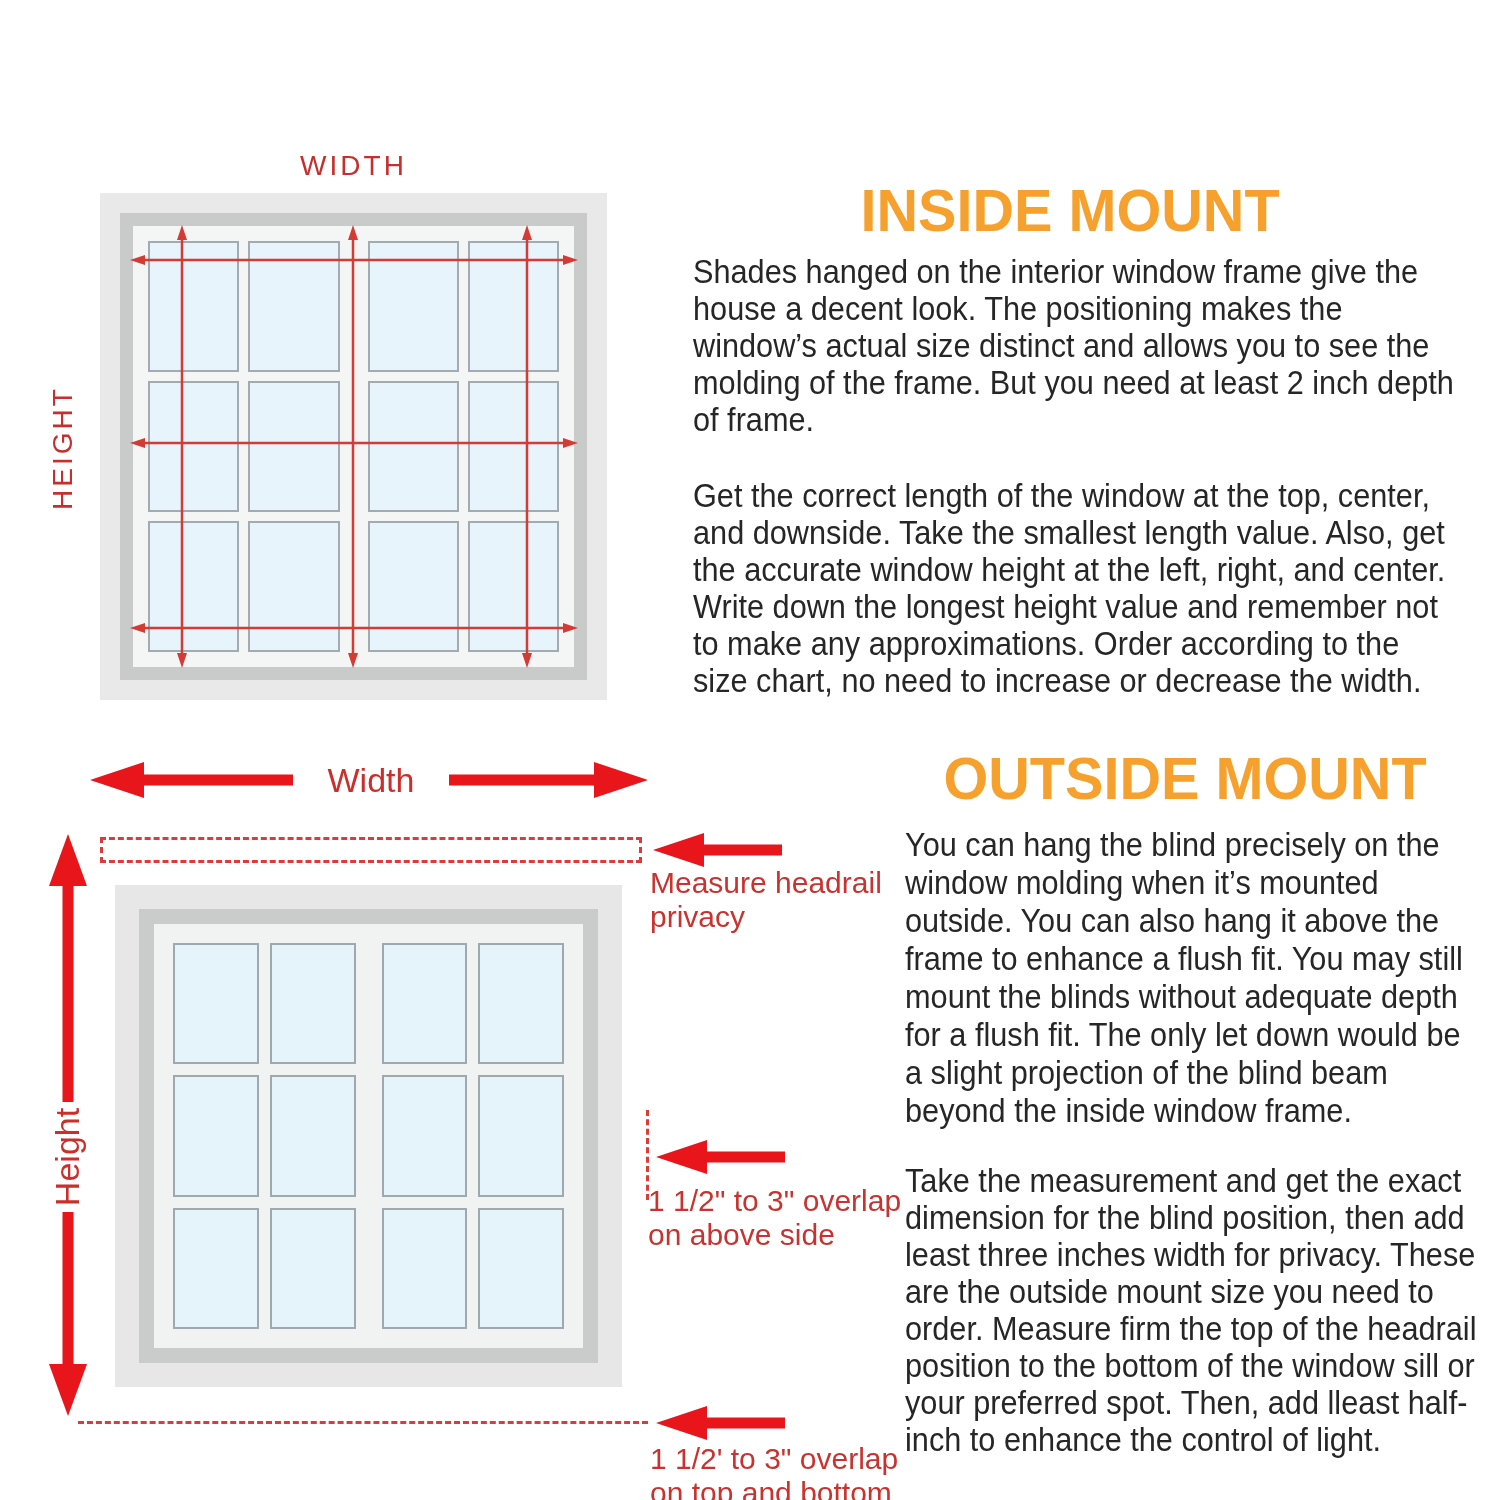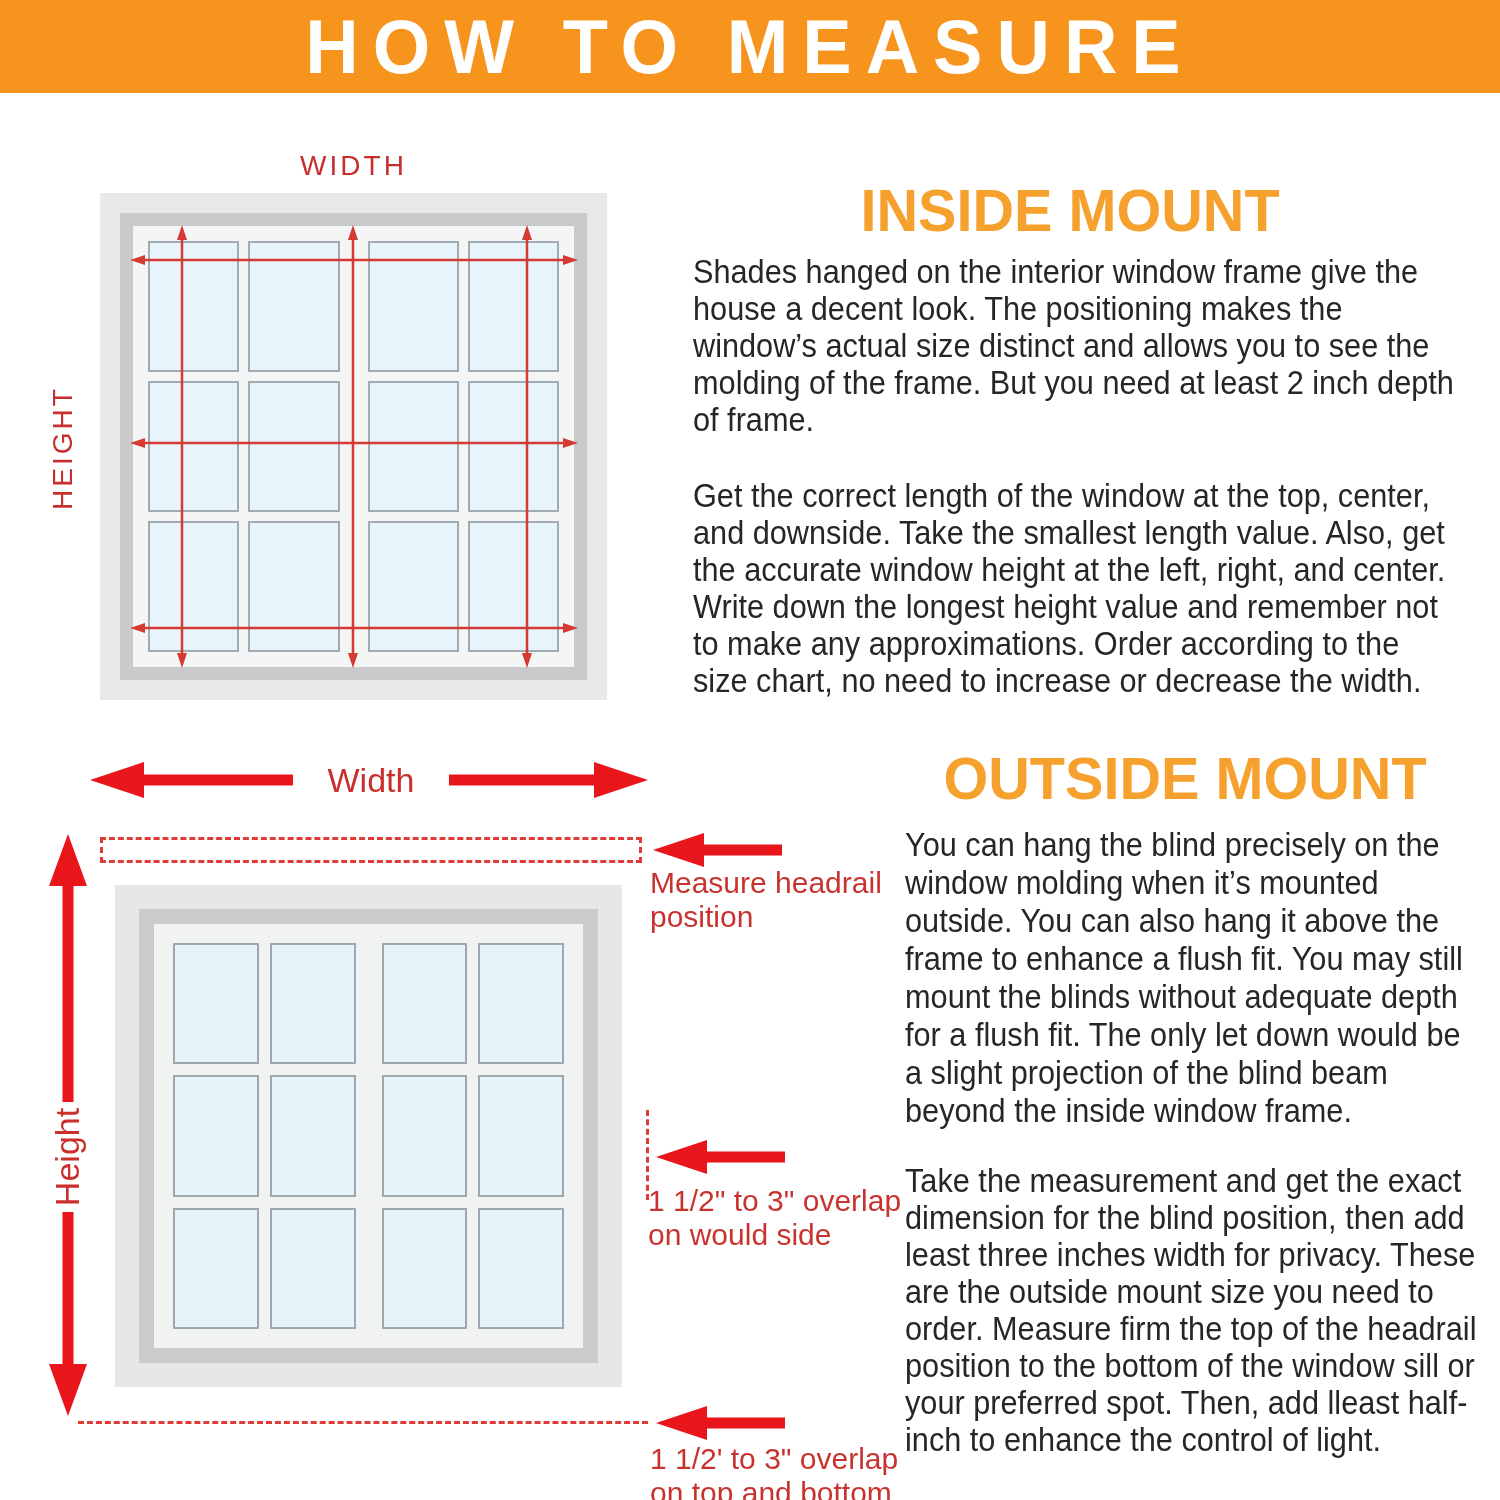--- a/index.html
+++ b/index.html
@@ -53,23 +53,20 @@
   .mount-heading{color:#F6A12D;font-weight:bold;font-size:60px;text-align:center;
     letter-spacing:0px;transform:scaleX(.96);transform-origin:50% 0;}
   .para{color:#262626;font-size:33px;line-height:37px;
     transform:scaleX(.93);transform-origin:0 0;}
 </style>
 </head>
 <body>
 
 <div class="abs" style="left:0;top:0;width:1500px;height:1500px;">
 
-  <header class="abs bar">
-    <div class="title">HOW TO MEASURE</div>
-  </header>
 
   <div class="abs caps-label" style="left:100px;top:150px;width:507px;">WIDTH</div>
 
   <div class="abs caps-label vert-label" style="left:46px;top:372px;width:34px;height:152px;">HEIGHT</div>
 
   <div class="abs window win1" style="left:100px;top:193px;width:507px;height:507px;">
     <div class="w-outer">
       <div class="w-mid">
         <div class="w-inner">
           <div class="sash">
@@ -148,21 +145,21 @@
 
   <div class="abs dashed-rect" style="left:100px;top:837px;width:542px;height:26px;"></div>
 
   <svg class="abs thick" style="left:650px;top:830px;" width="135" height="40" viewBox="0 0 135 40">
     <polygon points="3,20 54,3 54,37"></polygon>
     <rect x="47" y="14.5" width="85" height="11"></rect>
   </svg>
 
   <div class="abs rlabel" style="left:650px;top:866px;">
     <div>Measure headrail</div>
-    <div>position</div>
+    <div>privacy</div>
   </div>
 
   <div class="abs window win2" style="left:115px;top:885px;width:507px;height:502px;">
     <div class="w-outer">
       <div class="w-mid">
         <div class="w-inner">
           <div class="sash">
               <div class="pane"></div>
               <div class="pane"></div>
               <div class="pane"></div>
@@ -193,21 +190,21 @@
 
   <div class="abs dash-v" style="left:646px;top:1110px;height:90px;"></div>
 
   <svg class="abs thick" style="left:653px;top:1137px;" width="135" height="40" viewBox="0 0 135 40">
     <polygon points="3,20 54,3 54,37"></polygon>
     <rect x="47" y="14.5" width="85" height="11"></rect>
   </svg>
 
   <div class="abs rlabel" style="left:648px;top:1184px;">
     <div>1 1/2" to 3" overlap</div>
-    <div>on would side</div>
+    <div>on above side</div>
   </div>
 
   <div class="abs dash-h" style="left:78px;top:1421px;width:570px;"></div>
 
   <svg class="abs thick" style="left:653px;top:1403px;" width="135" height="40" viewBox="0 0 135 40">
     <polygon points="3,20 54,3 54,37"></polygon>
     <rect x="47" y="14.5" width="85" height="11"></rect>
   </svg>
 
   <div class="abs rlabel" style="left:650px;top:1442px;">

